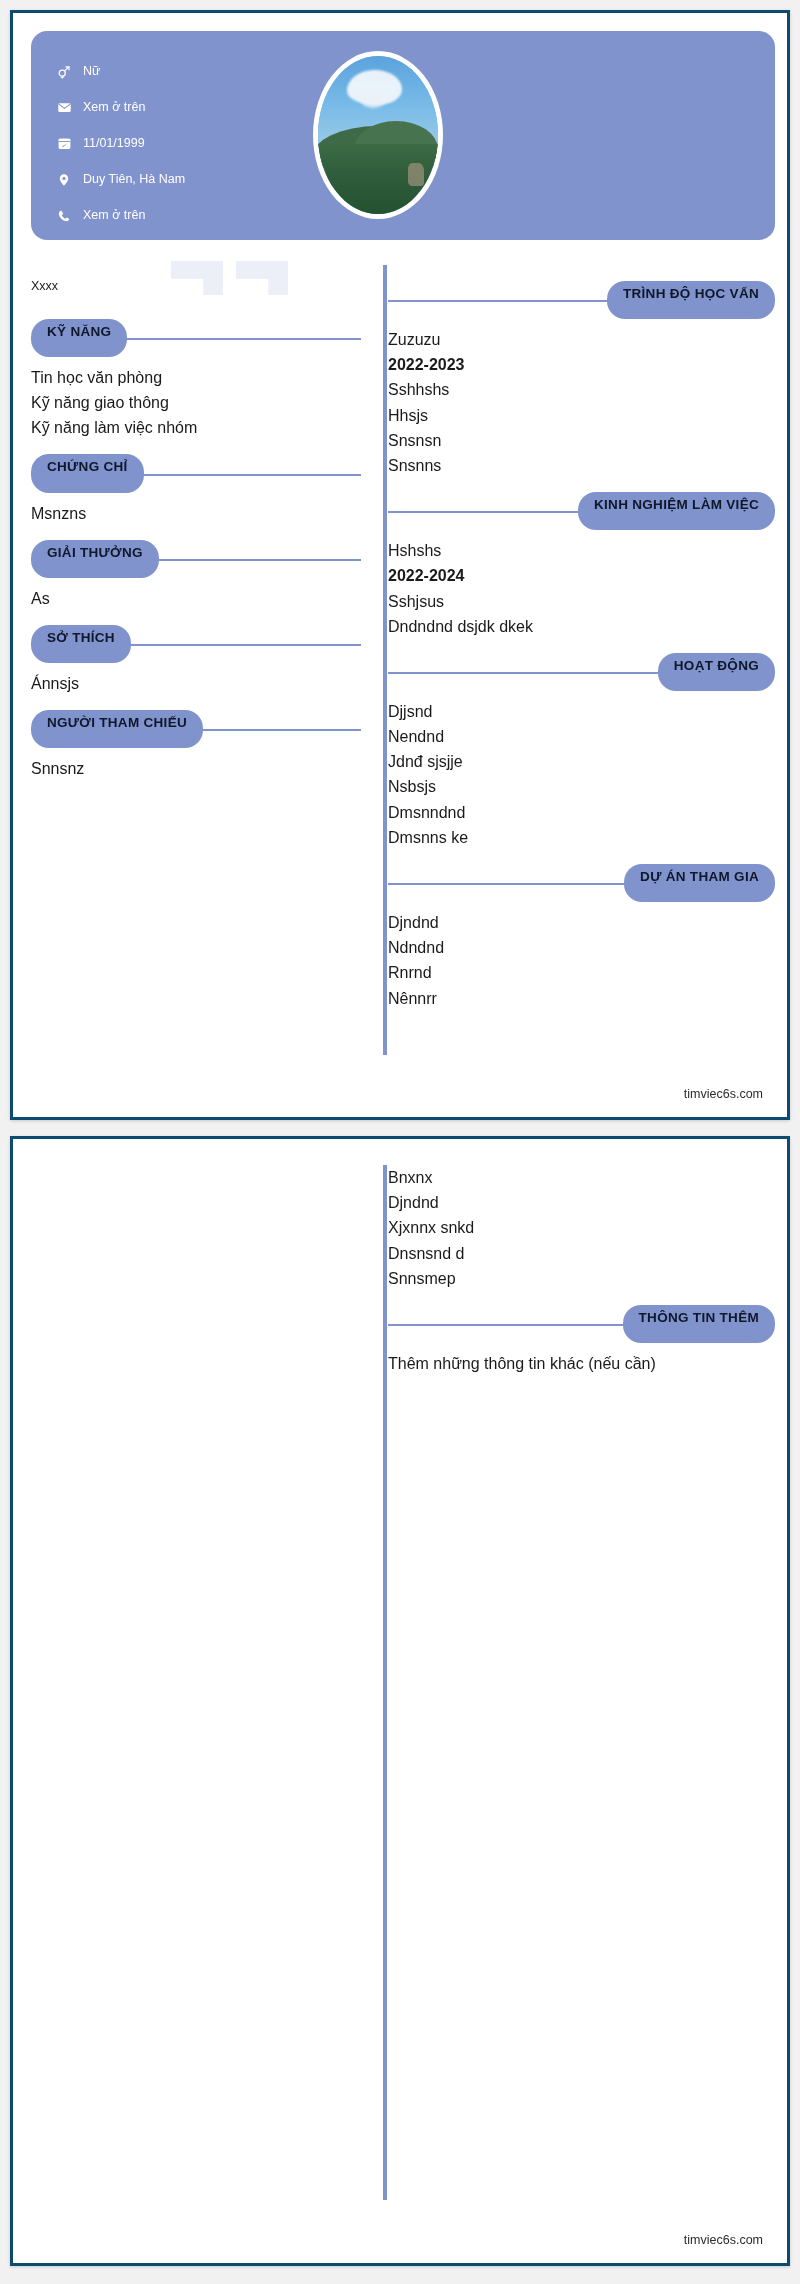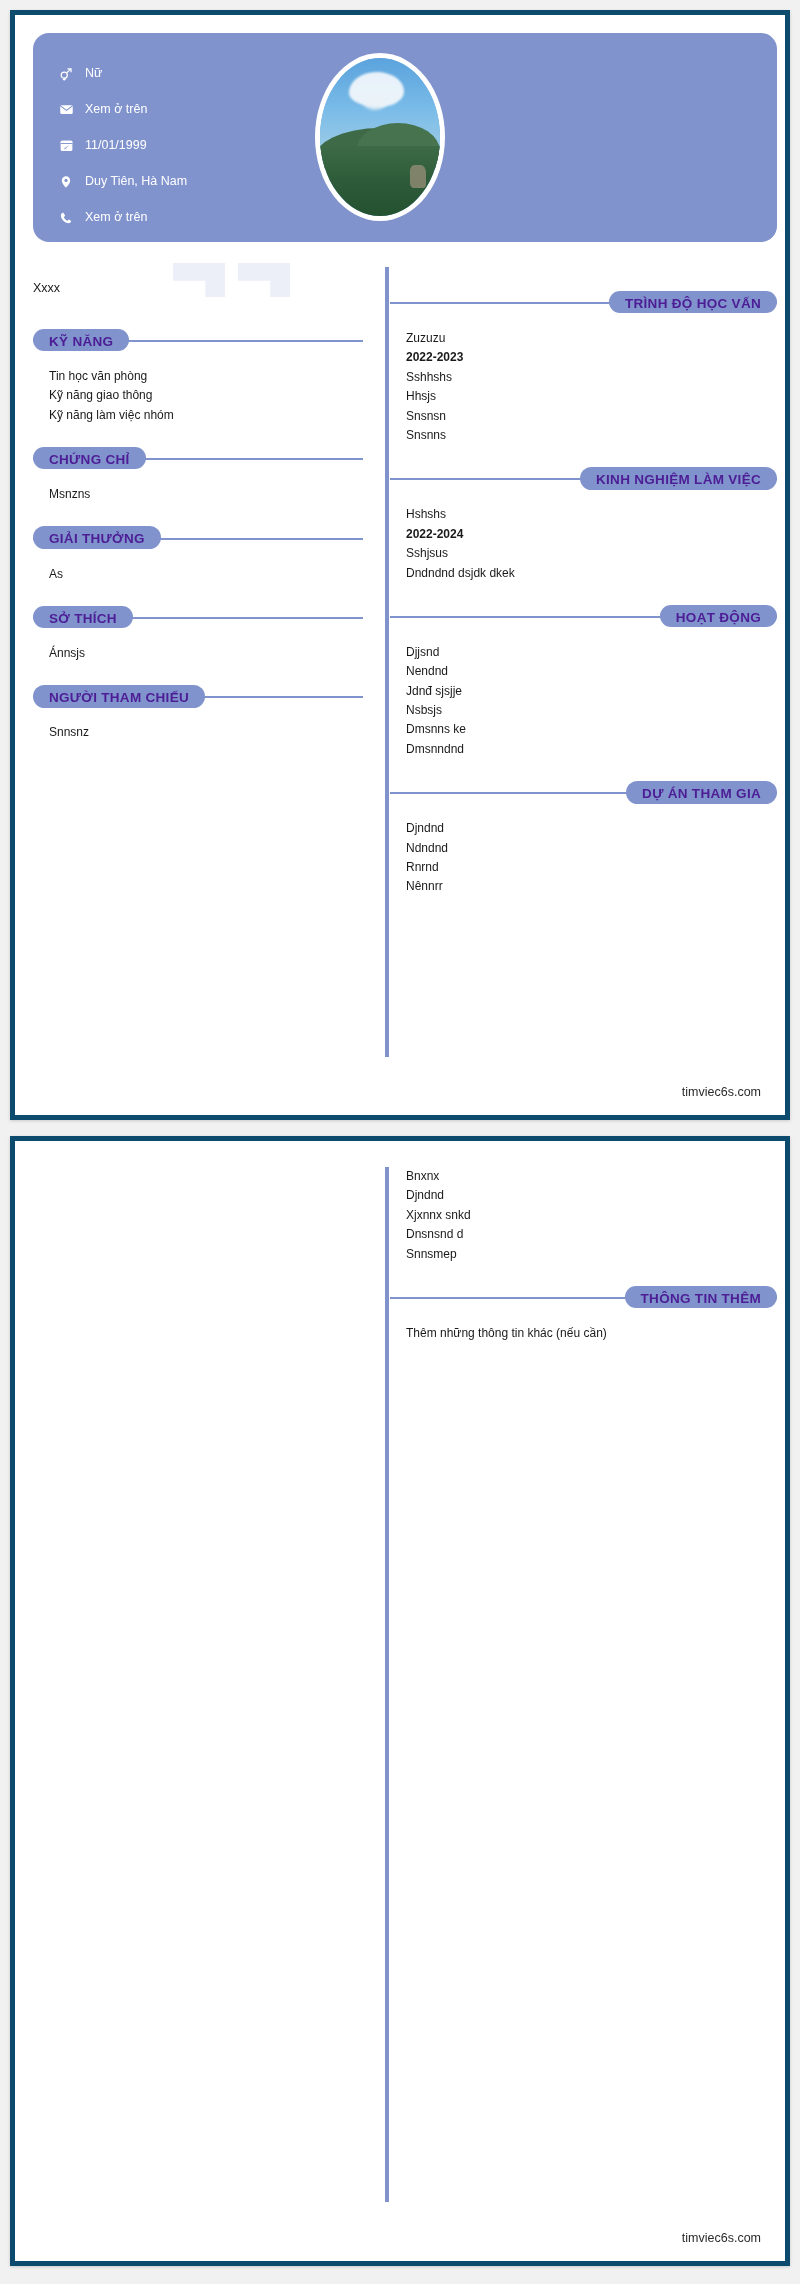--- a/index.html
+++ b/index.html
@@ -14,21 +14,21 @@
     width: 800px;
     min-height: 2284px;
     padding: 10px 10px 14px 10px;
   }
 
   
   .page {
     position: relative;
     width: 780px;
     background: #ffffff;
-    border: 5px solid #0c4a6e;
+    border: 3px solid #0c4a6e;
     box-shadow: 0 1px 3px rgba(0,0,0,.16);
     overflow: hidden;
   }
   .page-1 { height: 1110px; }
   .page-2 { height: 1130px; margin-top: 16px; }
 
   
   .header-card {
     position: absolute;
     left: 18px;
@@ -210,38 +210,38 @@
     left: 0;
     right: 0;
     top: 50%;
     height: 2px;
     background: #8093cd;
   }
   .pill {
     position: relative;
     z-index: 2;
     background: #8093cd;
-    color: #4c1d95;
+    color: #0f172a;
     font-size: 13.5px;
     font-weight: bold;
     letter-spacing: .3px;
-    padding: 5px 16px 2px 16px;
+    padding: 5px 16px 18px 16px;
     border-radius: 18px;
     white-space: nowrap;
     line-height: 1.15;
   }
 
   .sec-body {
     padding-top: 12px;
   }
   .line {
-    font-size: 12px;
+    font-size: 16px;
     color: #1a1a1a;
     line-height: 1.45;
-    padding: 1px 16px;
+    padding: 1px 0;
   }
   .line.bold { font-weight: bold; }
 
   
   .summary-row {
     position: relative;
     height: 44px;
   }
   .summary-text {
     position: absolute;
@@ -468,22 +468,22 @@
       <div class="sec">
         <div class="sec-head right">
           <div class="rule"></div>
           <span class="pill">HOẠT ĐỘNG</span>
         </div>
         <div class="sec-body">
           <div class="line">Djjsnd</div>
           <div class="line">Nendnd</div>
           <div class="line">Jdnđ sjsjje</div>
           <div class="line">Nsbsjs</div>
+          <div class="line">Dmsnndnd</div>
           <div class="line">Dmsnns ke</div>
-          <div class="line">Dmsnndnd</div>
         </div>
       </div>
 
       <div class="sec">
         <div class="sec-head right">
           <div class="rule"></div>
           <span class="pill">DỰ ÁN THAM GIA</span>
         </div>
         <div class="sec-body">
           <div class="line">Djndnd</div>

